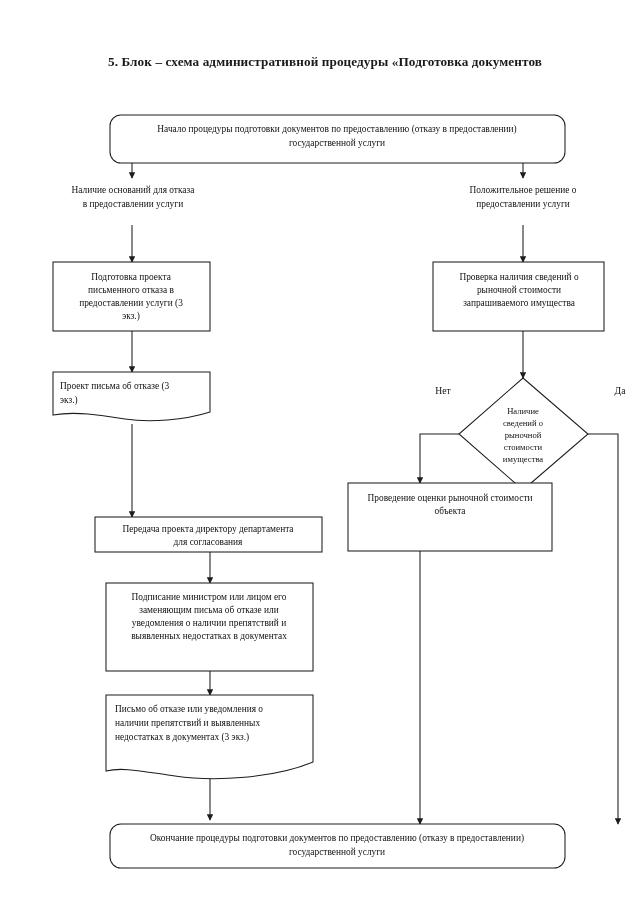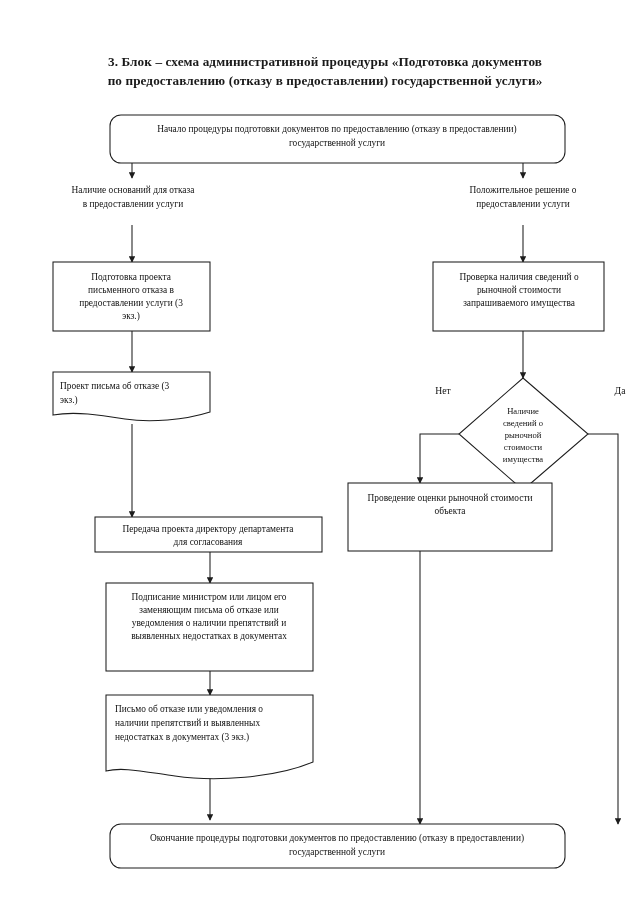--- a/index.html
+++ b/index.html
@@ -67,22 +67,21 @@
     stroke-width: 1.05;
     fill: none;
   }
 </style>
 </head>
 <body>
 
 <div id="page">
 
   <div id="title">
-    <div>3. Блок – схема административной процедуры «Подготовка документов</div>
-    <div>по предоставлению (отказу в предоставлении) государственной услуги»</div>
+    <div>5. Блок – схема административной процедуры «Подготовка документов</div>
   </div>
 
   <svg id="chart-svg" viewBox="0 0 640 905">
     <defs>
       <marker id="arrow" viewBox="0 0 10 10" refX="9" refY="5" markerWidth="6" markerHeight="6" orient="auto-start-reverse">
         <path d="M 0 0 L 10 5 L 0 10 z" fill="#1d1d1d"></path>
       </marker>
     </defs>
 
     <g>

